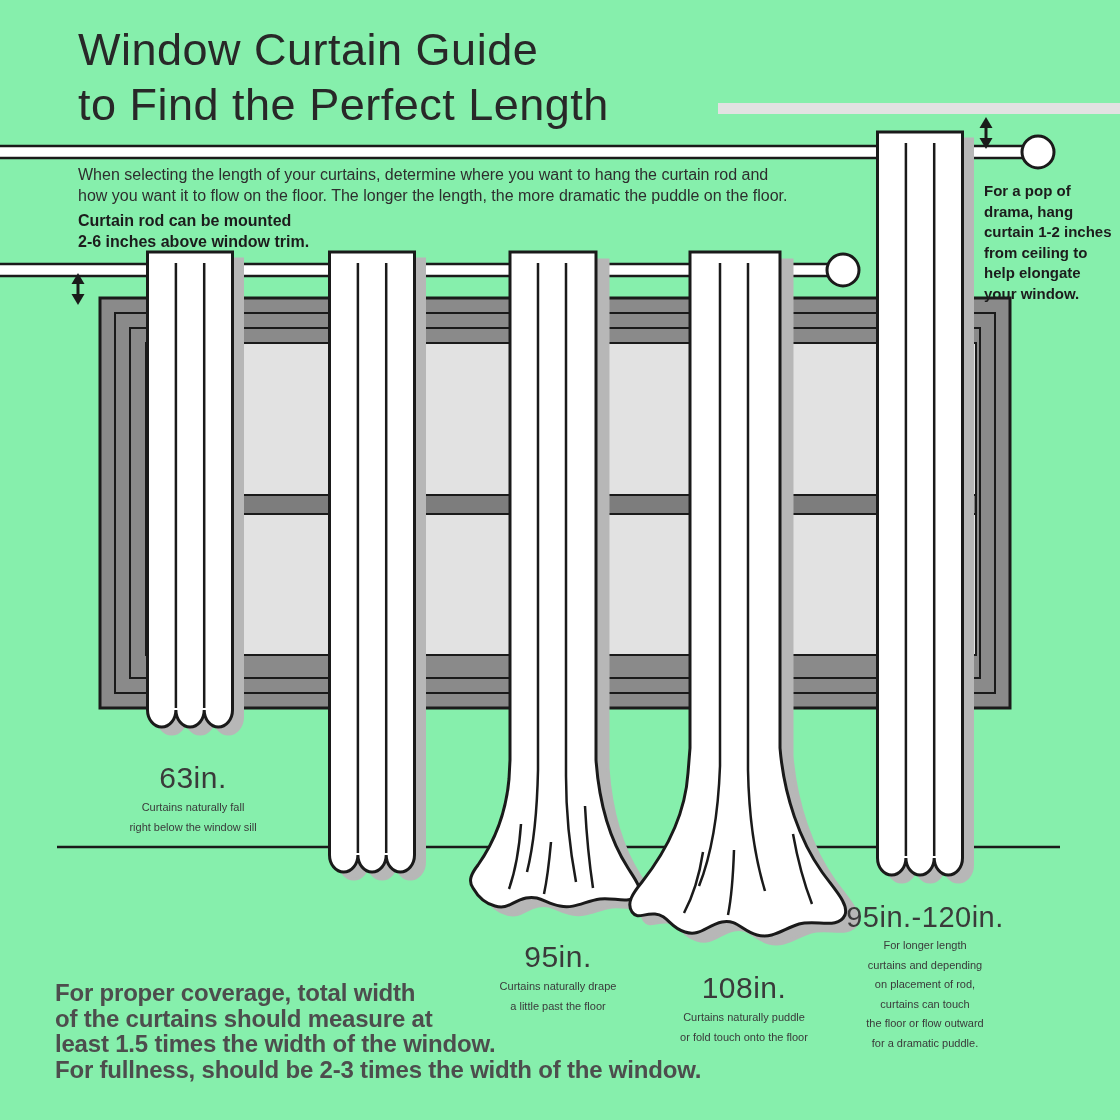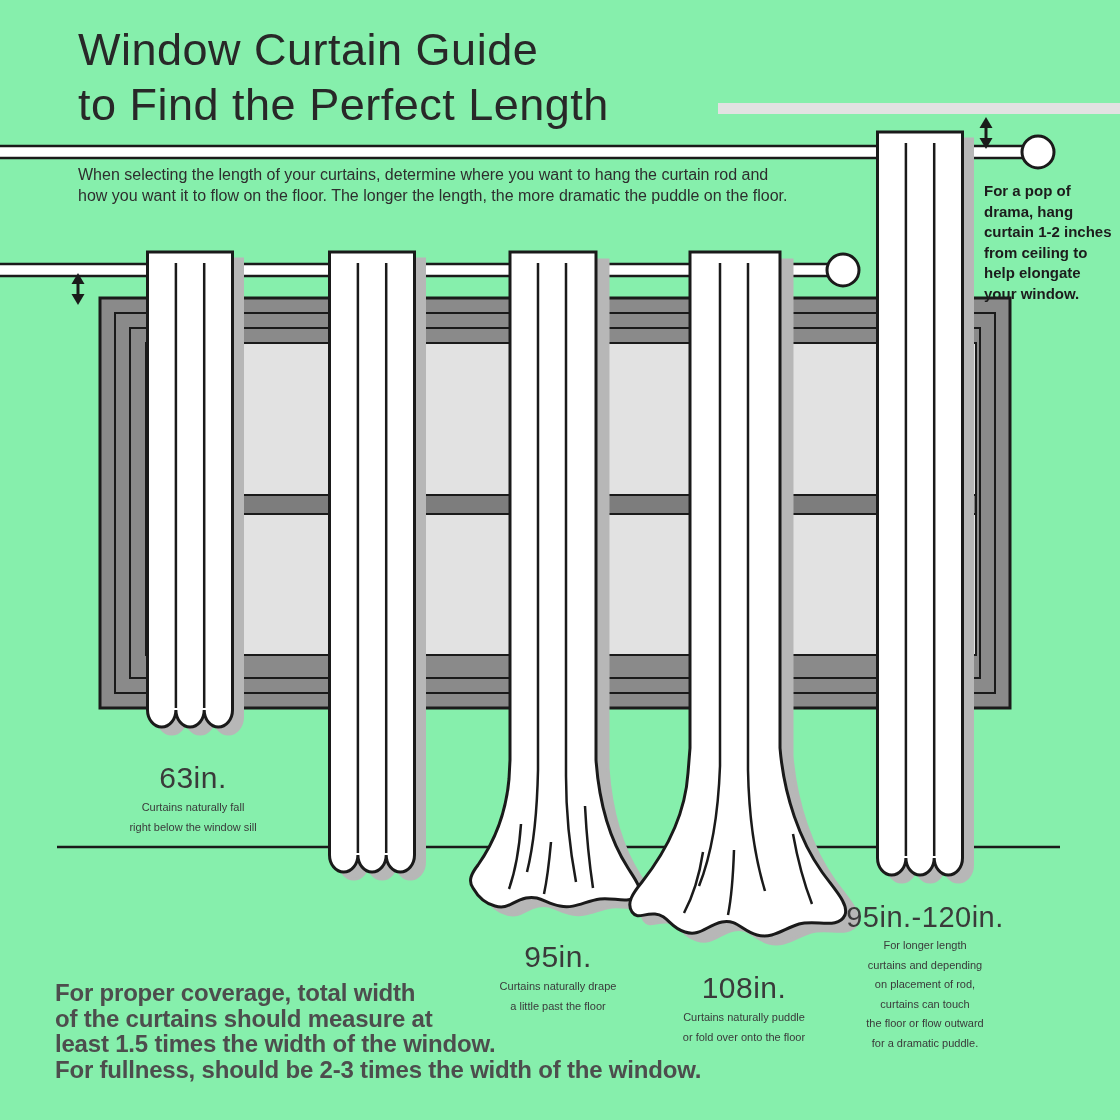--- a/index.html
+++ b/index.html
@@ -95,20 +95,24 @@
   <div class="txt title">
     <div>Window Curtain Guide</div>
     <div>to Find the Perfect Length</div>
   </div>
 
   <div class="txt intro">
     <div>When selecting the length of your curtains, determine where you want to hang the curtain rod and</div>
     <div>how you want it to flow on the floor. The longer the length, the more dramatic the puddle on the floor.</div>
   </div>
 
+  <div class="txt rod-note">
+    <div>Curtain rod can be mounted</div>
+    <div>2-6 inches above window trim.</div>
+  </div>
 
   <div class="txt ceiling-tip">
     <div>For a pop of</div>
     <div>drama, hang</div>
     <div>curtain 1-2 inches</div>
     <div>from ceiling to</div>
     <div>help elongate</div>
     <div>your window.</div>
   </div>
 
@@ -128,21 +132,21 @@
     <div class="desc">
       <div>Curtains naturally drape</div>
       <div>a little past the floor</div>
     </div>
   </div>
 
   <div class="txt len-label" style="left:604px;top:972px;width:280px;">
     <div class="num">108in.</div>
     <div class="desc">
       <div>Curtains naturally puddle</div>
-      <div>or fold over onto the floor</div>
+      <div>or fold touch onto the floor</div>
     </div>
   </div>
 
   <div class="txt len-label len-95-120" style="left:800px;top:901px;width:250px;">
     <div class="num">95in.-120in.</div>
     <div class="desc">
       <div>For longer length</div>
       <div>curtains and depending</div>
       <div>on placement of rod,</div>
       <div>curtains can touch</div>

